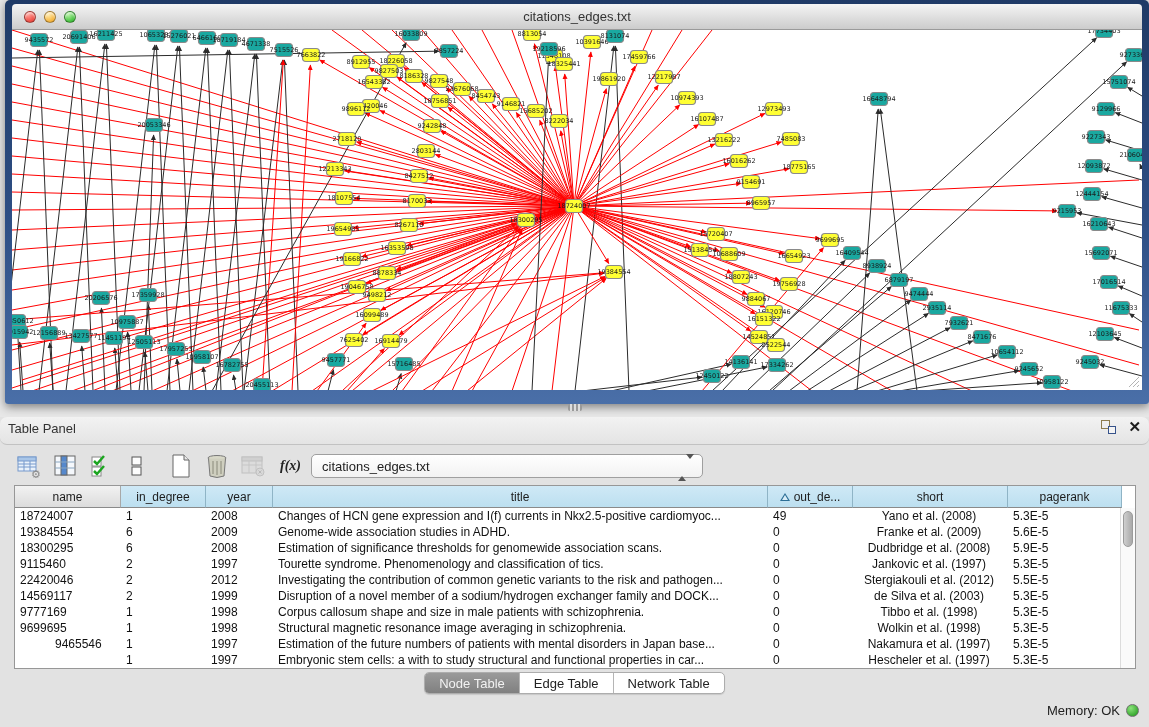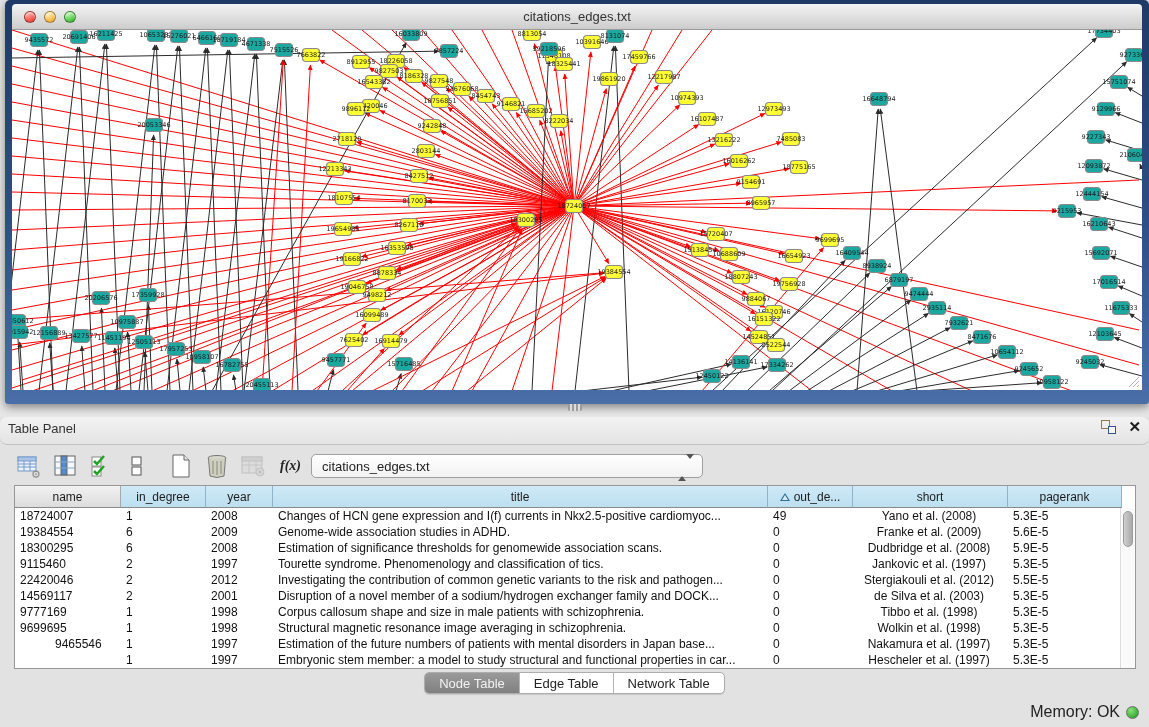--- a/index.html
+++ b/index.html
@@ -73,21 +73,21 @@
     background:linear-gradient(90deg,#cfcfcf,#a9a9a9); border:1px solid #9b9b9b; }
 
   .tabbar { position:absolute; left:0; right:0; top:255px; display:flex; justify-content:center; }
   .seg-control { display:flex; border:1px solid #adadad; border-radius:5px; overflow:hidden;
     background:#fff; height:22px; box-shadow:0 1px 1px rgba(0,0,0,.12); }
   .seg { font-size:13px; color:#222; padding:3px 14px 0 14px; border-right:1px solid #b5b5b5; cursor:default; }
   .seg:last-child { border-right:none; }
   .seg.selected { background:linear-gradient(#9a9a9a,#808080); color:#f2f2f2; }
 
   .statusbar { position:absolute; right:10px; top:703px; display:flex; align-items:center; gap:6px; }
-  .statusbar .mem { font-size:16px; color:#222;text-align:center; }
+  .statusbar .mem { font-size:13px; color:#222;text-align:center; }
   .mem-dot { width:13px; height:13px; border-radius:50%; border:1px solid #6f6f6f;
     background:radial-gradient(circle at 35% 30%, #8ae27a,#35a82e 75%); }
 </style>
 </head>
 <body>
 
 <div class="net-window">
   <div class="titlebar">
     <div class="lights">
       <div class="light red"></div>
@@ -692,21 +692,21 @@
           <div class="td" style="width: 85px;">2</div>
           <div class="td" style="width: 67px;">2012</div>
           <div class="td" style="width: 495px;">Investigating the contribution of common genetic variants to the risk and pathogen...</div>
           <div class="td" style="width: 85px;">0</div>
           <div class="td center" style="width: 155px;">Stergiakouli et al. (2012)</div>
           <div class="td" style="width: 114px;">5.5E-5</div>
         </div>
         <div class="tr">
           <div class="td" style="width: 106px;">14569117</div>
           <div class="td" style="width: 85px;">2</div>
-          <div class="td" style="width: 67px;">2001</div>
+          <div class="td" style="width: 67px;">1999</div>
           <div class="td" style="width: 495px;">Disruption of a novel member of a sodium/hydrogen exchanger family and DOCK...</div>
           <div class="td" style="width: 85px;">0</div>
           <div class="td center" style="width: 155px;">de Silva et al. (2003)</div>
           <div class="td" style="width: 114px;">5.3E-5</div>
         </div>
         <div class="tr">
           <div class="td" style="width: 106px;">9777169</div>
           <div class="td" style="width: 85px;">1</div>
           <div class="td" style="width: 67px;">1998</div>
           <div class="td" style="width: 495px;">Corpus callosum shape and size in male patients with schizophrenia.</div>
@@ -729,21 +729,21 @@
           <div class="td" style="width: 67px;">1997</div>
           <div class="td" style="width: 495px;">Estimation of the future numbers of patients with mental disorders in Japan base...</div>
           <div class="td" style="width: 85px;">0</div>
           <div class="td center" style="width: 155px;">Nakamura et al. (1997)</div>
           <div class="td" style="width: 114px;">5.3E-5</div>
         </div>
         <div class="tr">
           <div class="td" style="width: 106px; margin-top: 32px;">9463627</div>
           <div class="td" style="width: 85px;">1</div>
           <div class="td" style="width: 67px;">1997</div>
-          <div class="td" style="width: 495px;">Embryonic stem member: a model to study structural and functional properties in car...</div>
+          <div class="td" style="width: 495px;">Embryonic stem cells: a with to study structural and functional properties in car...</div>
           <div class="td" style="width: 85px;">0</div>
           <div class="td center" style="width: 155px;">Hescheler et al. (1997)</div>
           <div class="td" style="width: 114px;">5.3E-5</div>
         </div>
       </div>
     <div class="vscroll">
         <div class="vthumb"></div>
       </div>
   </div>
 

